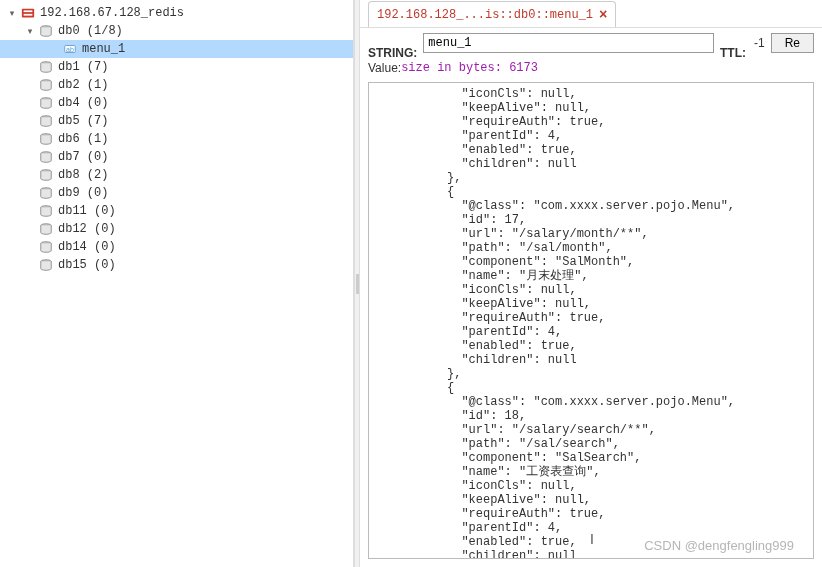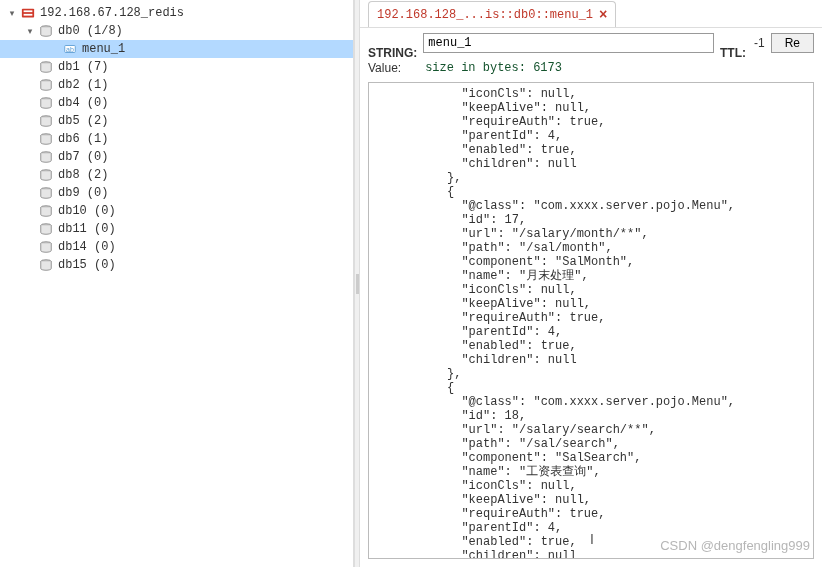--- a/index.html
+++ b/index.html
@@ -136,44 +136,43 @@
       border: 1px solid #999;
       background: #f0f0f0;
       font-size: 12px;
       cursor: pointer;
     }
     .value-row {
       display: flex;
       align-items: center;
       height: 20px;
       padding: 0 8px;
-      gap: 8px;
+      gap: 0;
     }
     .value-meta {
-      color: #14532d;
+      color: #a21caf;
       font-family: "Courier New", monospace;
       font-size: 12px;
-      margin-left: 16px;
     }
     .value-body {
       flex: 1;
       margin: 4px 8px 8px 8px;
       border: 1px solid #bbb;
       background: #fff;
       font-family: "Courier New", monospace;
       font-size: 12px;
       line-height: 14px;
       padding: 4px 6px;
       overflow: hidden;
       white-space: pre;
       color: #333;
     }
     .watermark {
       position: absolute;
-      right: 12px;
+      right: 28px;
       bottom: 14px;
       color: rgba(120,120,120,0.55);
       font-size: 13px;
       font-family: Arial, sans-serif;
       pointer-events: none;
     }
     .cursor-ibeam {
       position: absolute;
       right: 228px;
       bottom: 20px;
@@ -254,21 +253,21 @@
           <span class="tree-label">db4  (0)</span>
         </div>
         <div class="tree-row indent-1">
           <span class="expander empty">▾</span>
           <span class="tree-icon db-icon">
             <svg viewBox="0 0 16 16">
               <ellipse cx="8" cy="4" rx="6" ry="2" fill="#c9c9c9" stroke="#888"></ellipse>
               <path d="M2 4v8c0 1.1 2.7 2 6 2s6-.9 6-2V4" fill="#e6e6e6" stroke="#888"></path>
             </svg>
           </span>
-          <span class="tree-label">db5  (2)</span>
+          <span class="tree-label">db5  (7)</span>
         </div>
         <div class="tree-row indent-1">
           <span class="expander empty">▾</span>
           <span class="tree-icon db-icon">
             <svg viewBox="0 0 16 16">
               <ellipse cx="8" cy="4" rx="6" ry="2" fill="#c9c9c9" stroke="#888"></ellipse>
               <path d="M2 4v8c0 1.1 2.7 2 6 2s6-.9 6-2V4" fill="#e6e6e6" stroke="#888"></path>
             </svg>
           </span>
           <span class="tree-label">db6  (1)</span>
@@ -304,31 +303,31 @@
           <span class="tree-label">db9  (0)</span>
         </div>
         <div class="tree-row indent-1">
           <span class="expander empty">▾</span>
           <span class="tree-icon db-icon">
             <svg viewBox="0 0 16 16">
               <ellipse cx="8" cy="4" rx="6" ry="2" fill="#c9c9c9" stroke="#888"></ellipse>
               <path d="M2 4v8c0 1.1 2.7 2 6 2s6-.9 6-2V4" fill="#e6e6e6" stroke="#888"></path>
             </svg>
           </span>
-          <span class="tree-label">db10  (0)</span>
-        </div>
-        <div class="tree-row indent-1">
-          <span class="expander empty">▾</span>
-          <span class="tree-icon db-icon">
-            <svg viewBox="0 0 16 16">
-              <ellipse cx="8" cy="4" rx="6" ry="2" fill="#c9c9c9" stroke="#888"></ellipse>
-              <path d="M2 4v8c0 1.1 2.7 2 6 2s6-.9 6-2V4" fill="#e6e6e6" stroke="#888"></path>
-            </svg>
-          </span>
           <span class="tree-label">db11  (0)</span>
+        </div>
+        <div class="tree-row indent-1">
+          <span class="expander empty">▾</span>
+          <span class="tree-icon db-icon">
+            <svg viewBox="0 0 16 16">
+              <ellipse cx="8" cy="4" rx="6" ry="2" fill="#c9c9c9" stroke="#888"></ellipse>
+              <path d="M2 4v8c0 1.1 2.7 2 6 2s6-.9 6-2V4" fill="#e6e6e6" stroke="#888"></path>
+            </svg>
+          </span>
+          <span class="tree-label">db12  (0)</span>
         </div>
         <div class="tree-row indent-1">
           <span class="expander empty">▾</span>
           <span class="tree-icon db-icon">
             <svg viewBox="0 0 16 16">
               <ellipse cx="8" cy="4" rx="6" ry="2" fill="#c9c9c9" stroke="#888"></ellipse>
               <path d="M2 4v8c0 1.1 2.7 2 6 2s6-.9 6-2V4" fill="#e6e6e6" stroke="#888"></path>
             </svg>
           </span>
           <span class="tree-label">db14  (0)</span>

